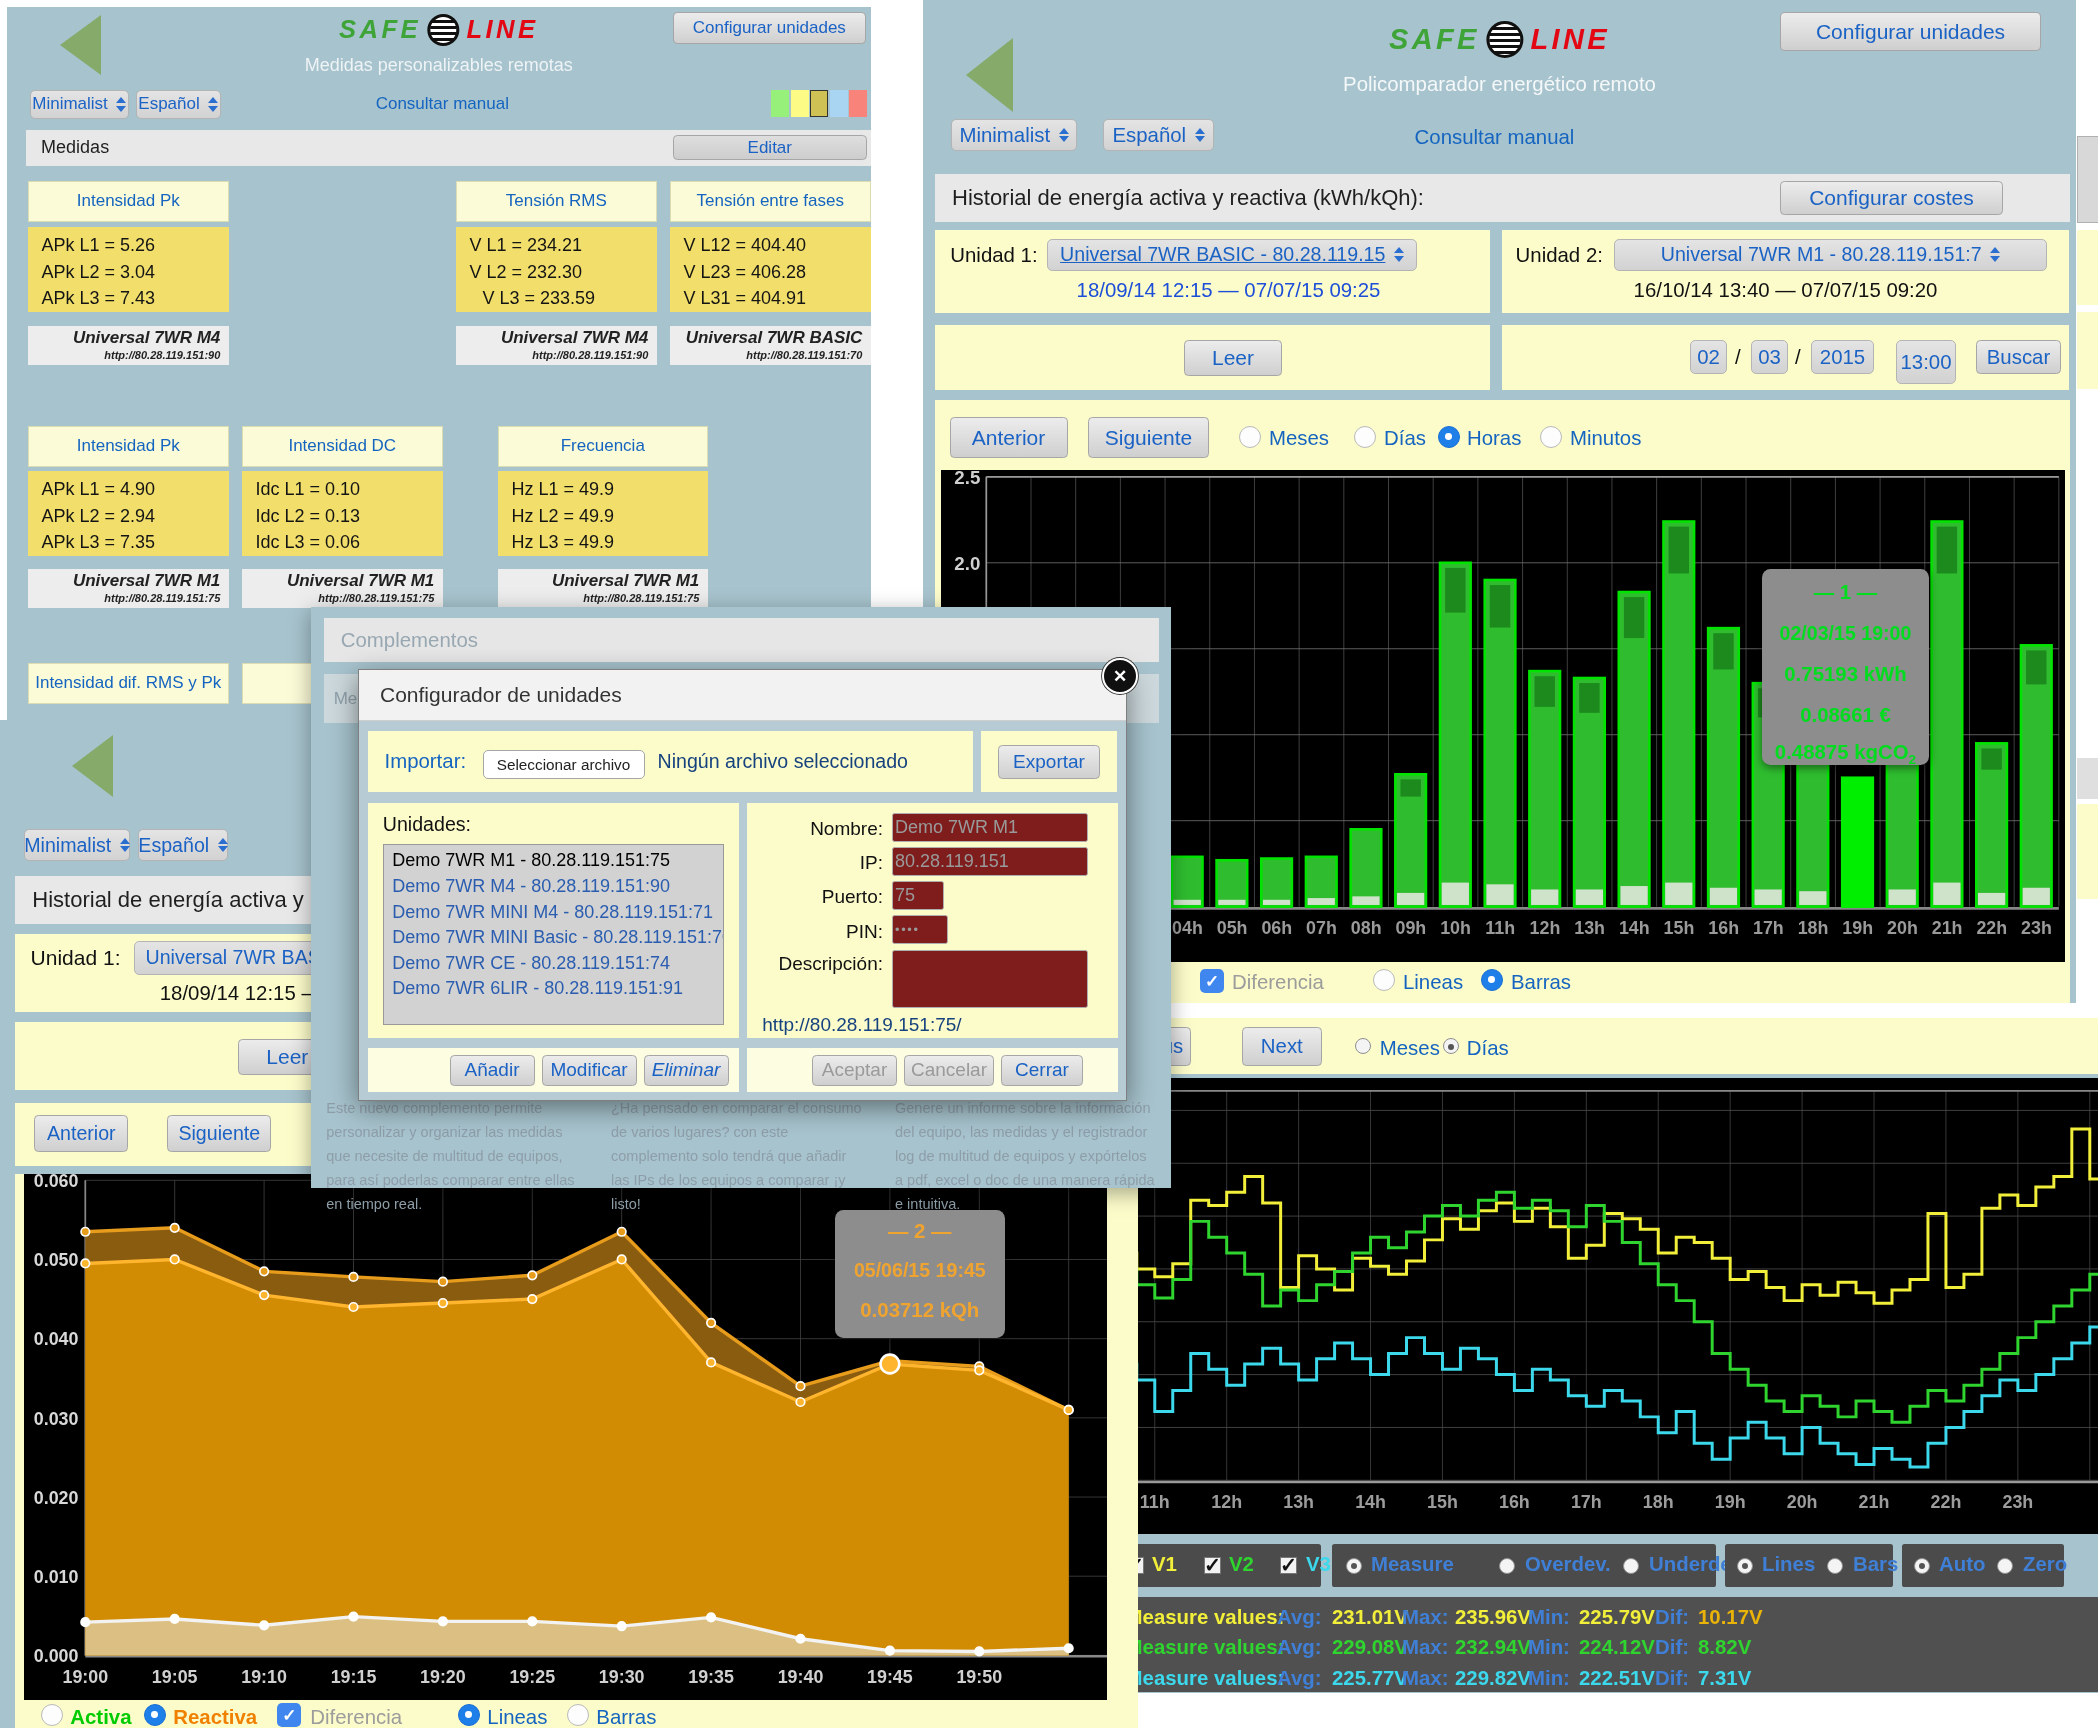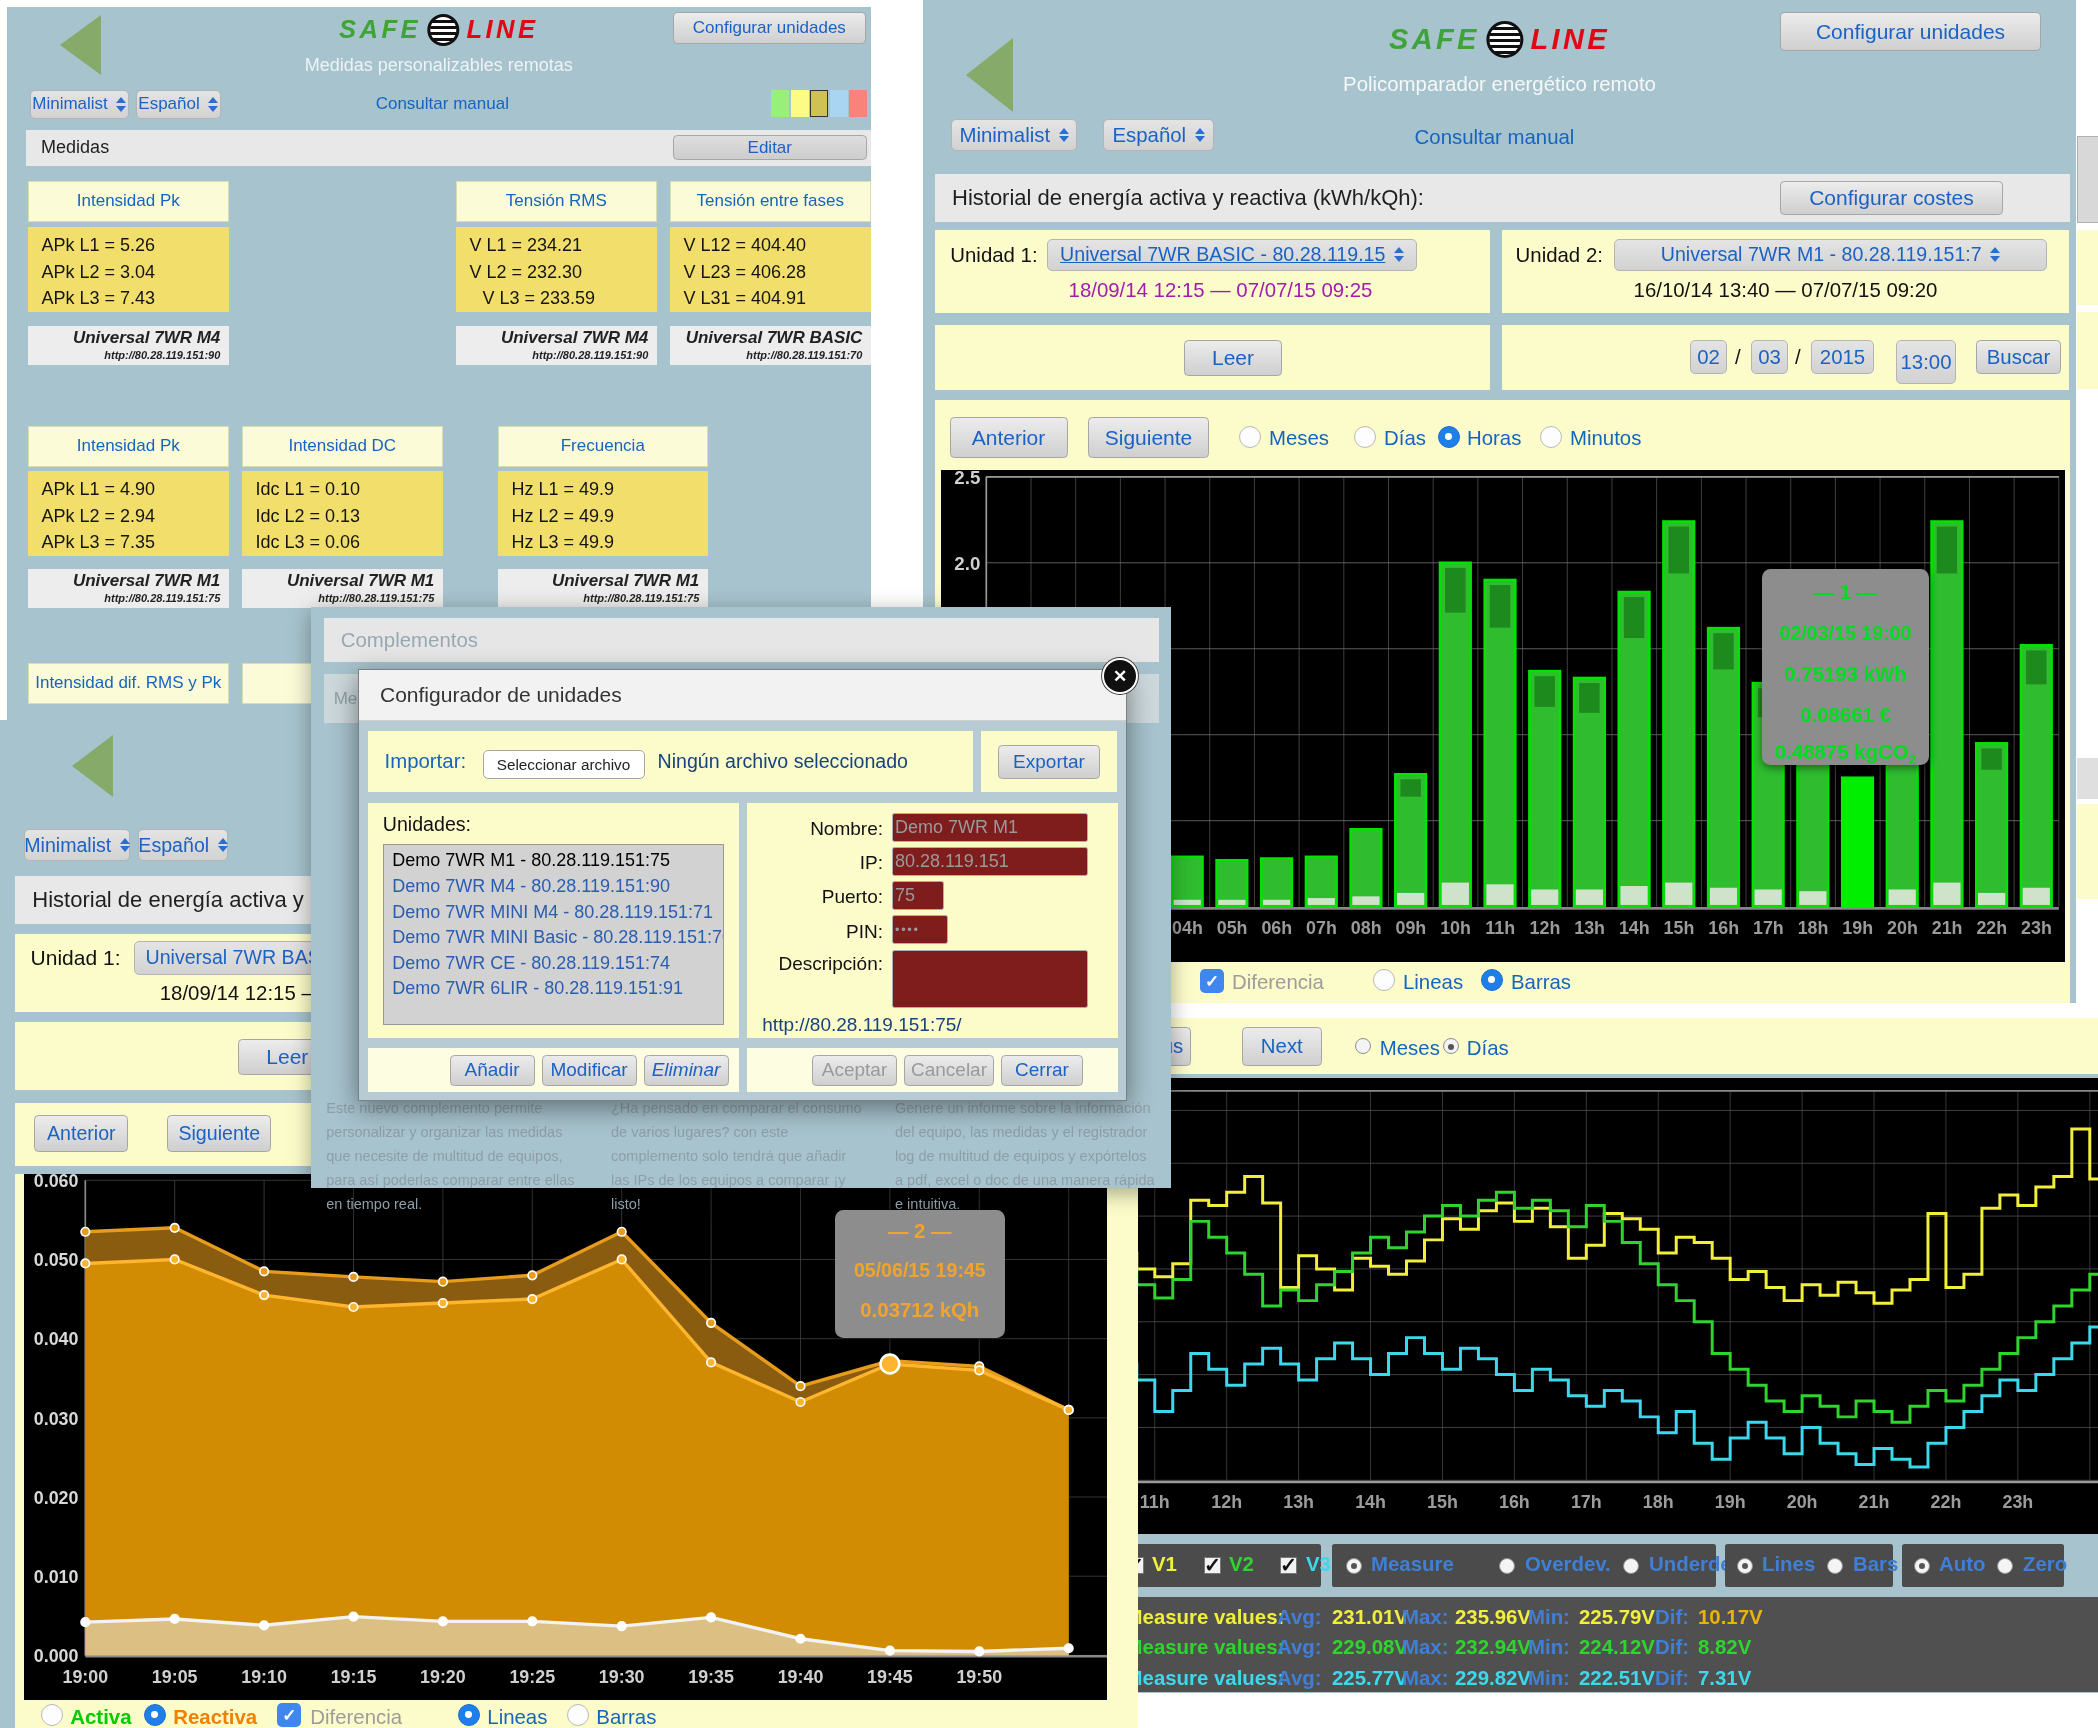--- a/index.html
+++ b/index.html
@@ -184,21 +184,21 @@
     </div>
     <div class="ybox" style="left:12px;top:230px;width:555px;height:83px;">
       <span class="abs" style="left:15.3px;top:13.6px;font-size:20.4px;color:#111;">Unidad 1:</span>
       <div class="pill" style="left:112px;top:8.5px;width:370px;height:32px;font-size:19.6px;text-decoration:underline;">
           <span>Universal 7WR BASIC - 80.28.119.15</span>
           <span class="ud">
             <i class="up"></i>
             <i class="dn"></i>
           </span>
         </div>
-      <div class="abs" style="left:8px;top:49px;width:100%;text-align:center;font-size:20.4px;color:#a21caf;">18/09/14 12:15 — 07/07/15 09:25</div>
+      <div class="abs" style="left:16px;top:49px;width:100%;text-align:center;font-size:20.4px;color:#1d4ed8;">18/09/14 12:15 — 07/07/15 09:25</div>
     </div>
     <div class="ybox" style="left:579px;top:230px;width:567px;height:83px;">
       <span class="abs" style="left:13.6px;top:13.6px;font-size:20.4px;color:#111;">Unidad 2:</span>
       <div class="pill" style="left:112px;top:8.5px;width:433px;height:32px;font-size:19.6px;">
           <span>Universal 7WR M1 - 80.28.119.151:7</span>
           <span class="ud">
             <i class="up"></i>
             <i class="dn"></i>
           </span>
         </div>

